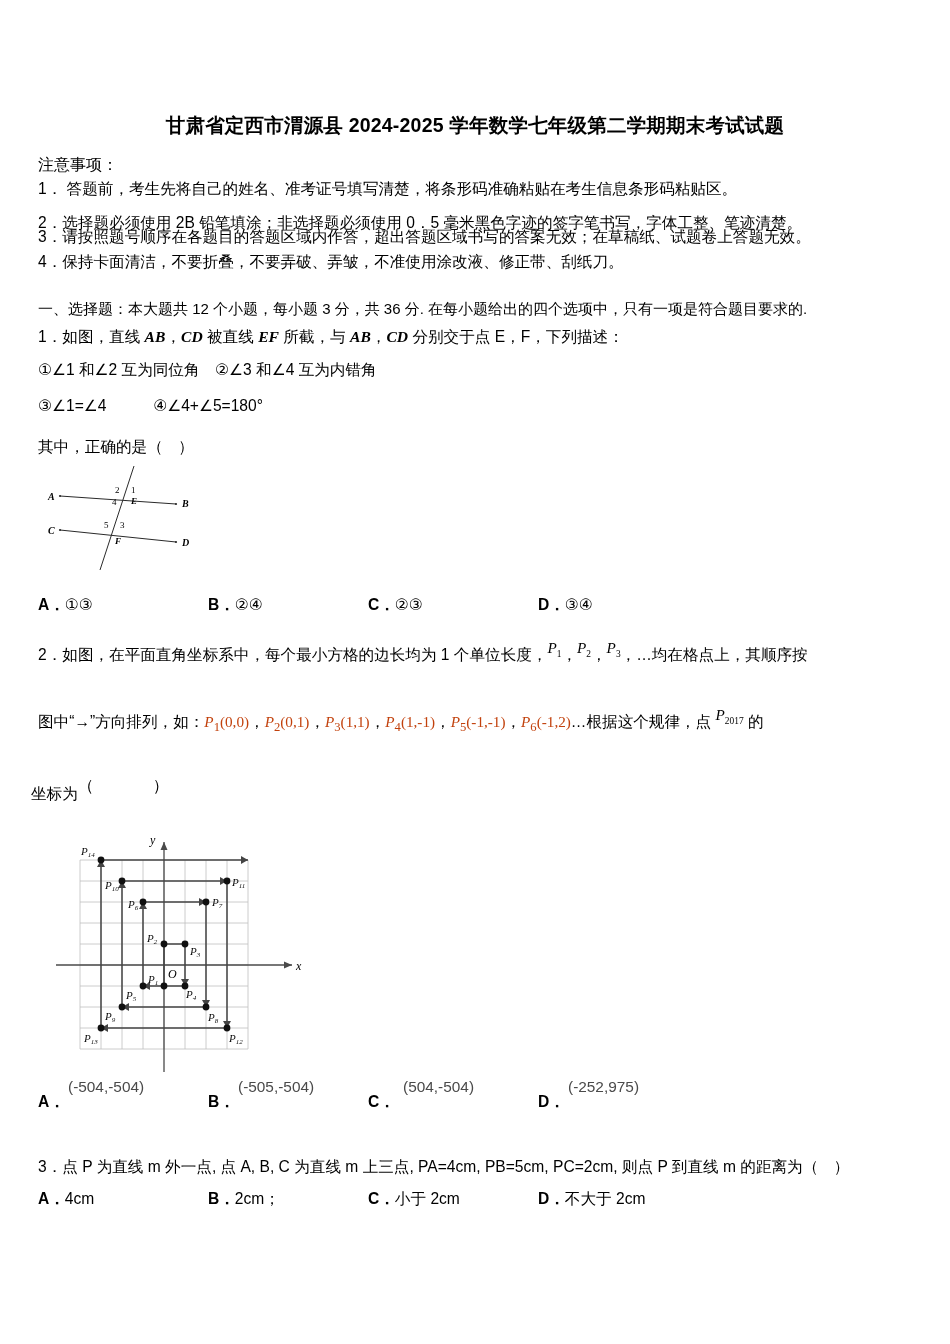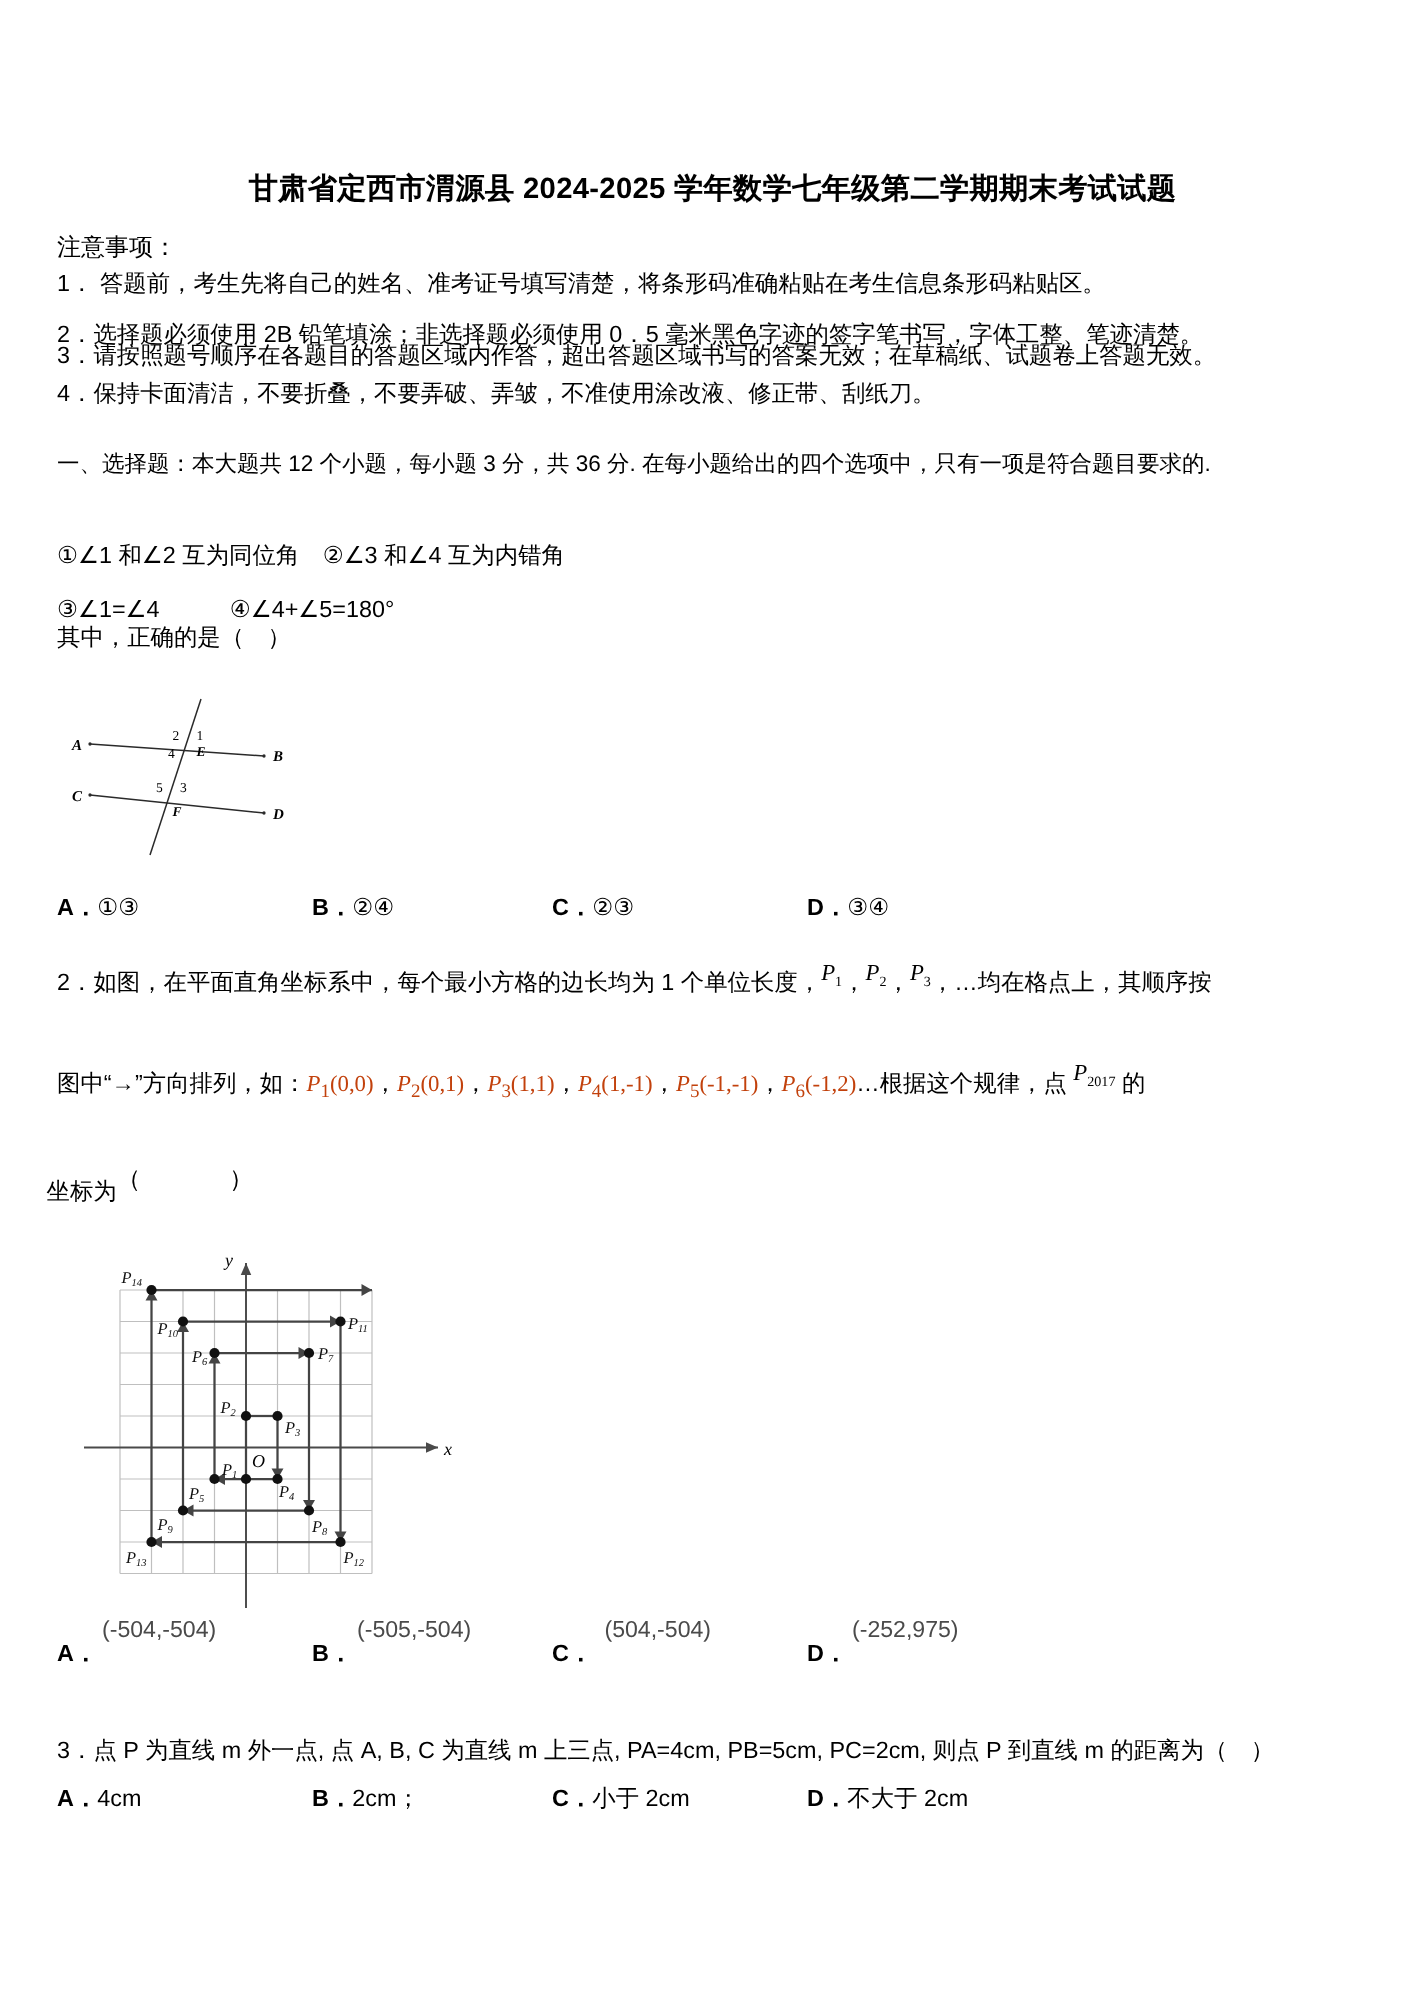--- a/index.html
+++ b/index.html
@@ -71,21 +71,21 @@
   .italic-ser {
     font-family: "Liberation Serif", "DejaVu Serif", serif;
     font-style: italic;
     font-weight: bold;
   }
 
   
   .q1-stem { top: 327px; }
   .q1-desc1 { top: 360px; }
   .q1-desc2 { top: 396px; }
-  .q1-ask   { top: 415px; }
+  .q1-ask   { top: 437px; }
 
   .q1-fig {
     position: absolute;
     left: 42px;
     top: 462px;
     width: 216px;
     height: 112px;
   }
 
   .opt-row {
@@ -192,20 +192,23 @@
   <div class="doc-title">甘肃省定西市渭源县 2024-2025 学年数学七年级第二学期期末考试试题</div>
 
   <div class="notice-head">注意事项：</div>
   <div class="notice-line n1">1．  答题前，考生先将自己的姓名、准考证号填写清楚，将条形码准确粘贴在考生信息条形码粘贴区。</div>
   <div class="notice-line n2">2．选择题必须使用 2B 铅笔填涂；非选择题必须使用 0．5 毫米黑色字迹的签字笔书写，字体工整、笔迹清楚。</div>
   <div class="notice-line n3">3．请按照题号顺序在各题目的答题区域内作答，超出答题区域书写的答案无效；在草稿纸、试题卷上答题无效。</div>
   <div class="notice-line n4">4．保持卡面清洁，不要折叠，不要弄破、弄皱，不准使用涂改液、修正带、刮纸刀。</div>
 
   <div class="section-head">一、选择题：本大题共 12 个小题，每小题 3 分，共 36 分. 在每小题给出的四个选项中，只有一项是符合题目要求的.</div>
 
+  <div class="q-line q1-stem">
+    <span>1．</span><span>如图，直线 </span><span class="italic-ser">AB</span><span>，</span><span class="italic-ser">CD</span><span> 被直线 </span><span class="italic-ser">EF</span><span> 所截，与 </span><span class="italic-ser">AB</span><span>，</span><span class="italic-ser">CD</span><span> 分别交于点 E，F，下列描述：</span>
+  </div>
 
   <div class="q-line q1-desc1">①∠1 和∠2 互为同位角　②∠3 和∠4 互为内错角</div>
   <div class="q-line q1-desc2">③∠1=∠4　　　④∠4+∠5=180°</div>
   <div class="q-line q1-ask">其中，正确的是（　）</div>
 
   <svg class="q1-fig" viewBox="0 0 216 112">
 
     <line x1="92" y1="4" x2="58" y2="108" stroke="#2a2a2a" stroke-width="1"></line>
 
     <line x1="18" y1="34" x2="134" y2="42" stroke="#2a2a2a" stroke-width="1"></line>

